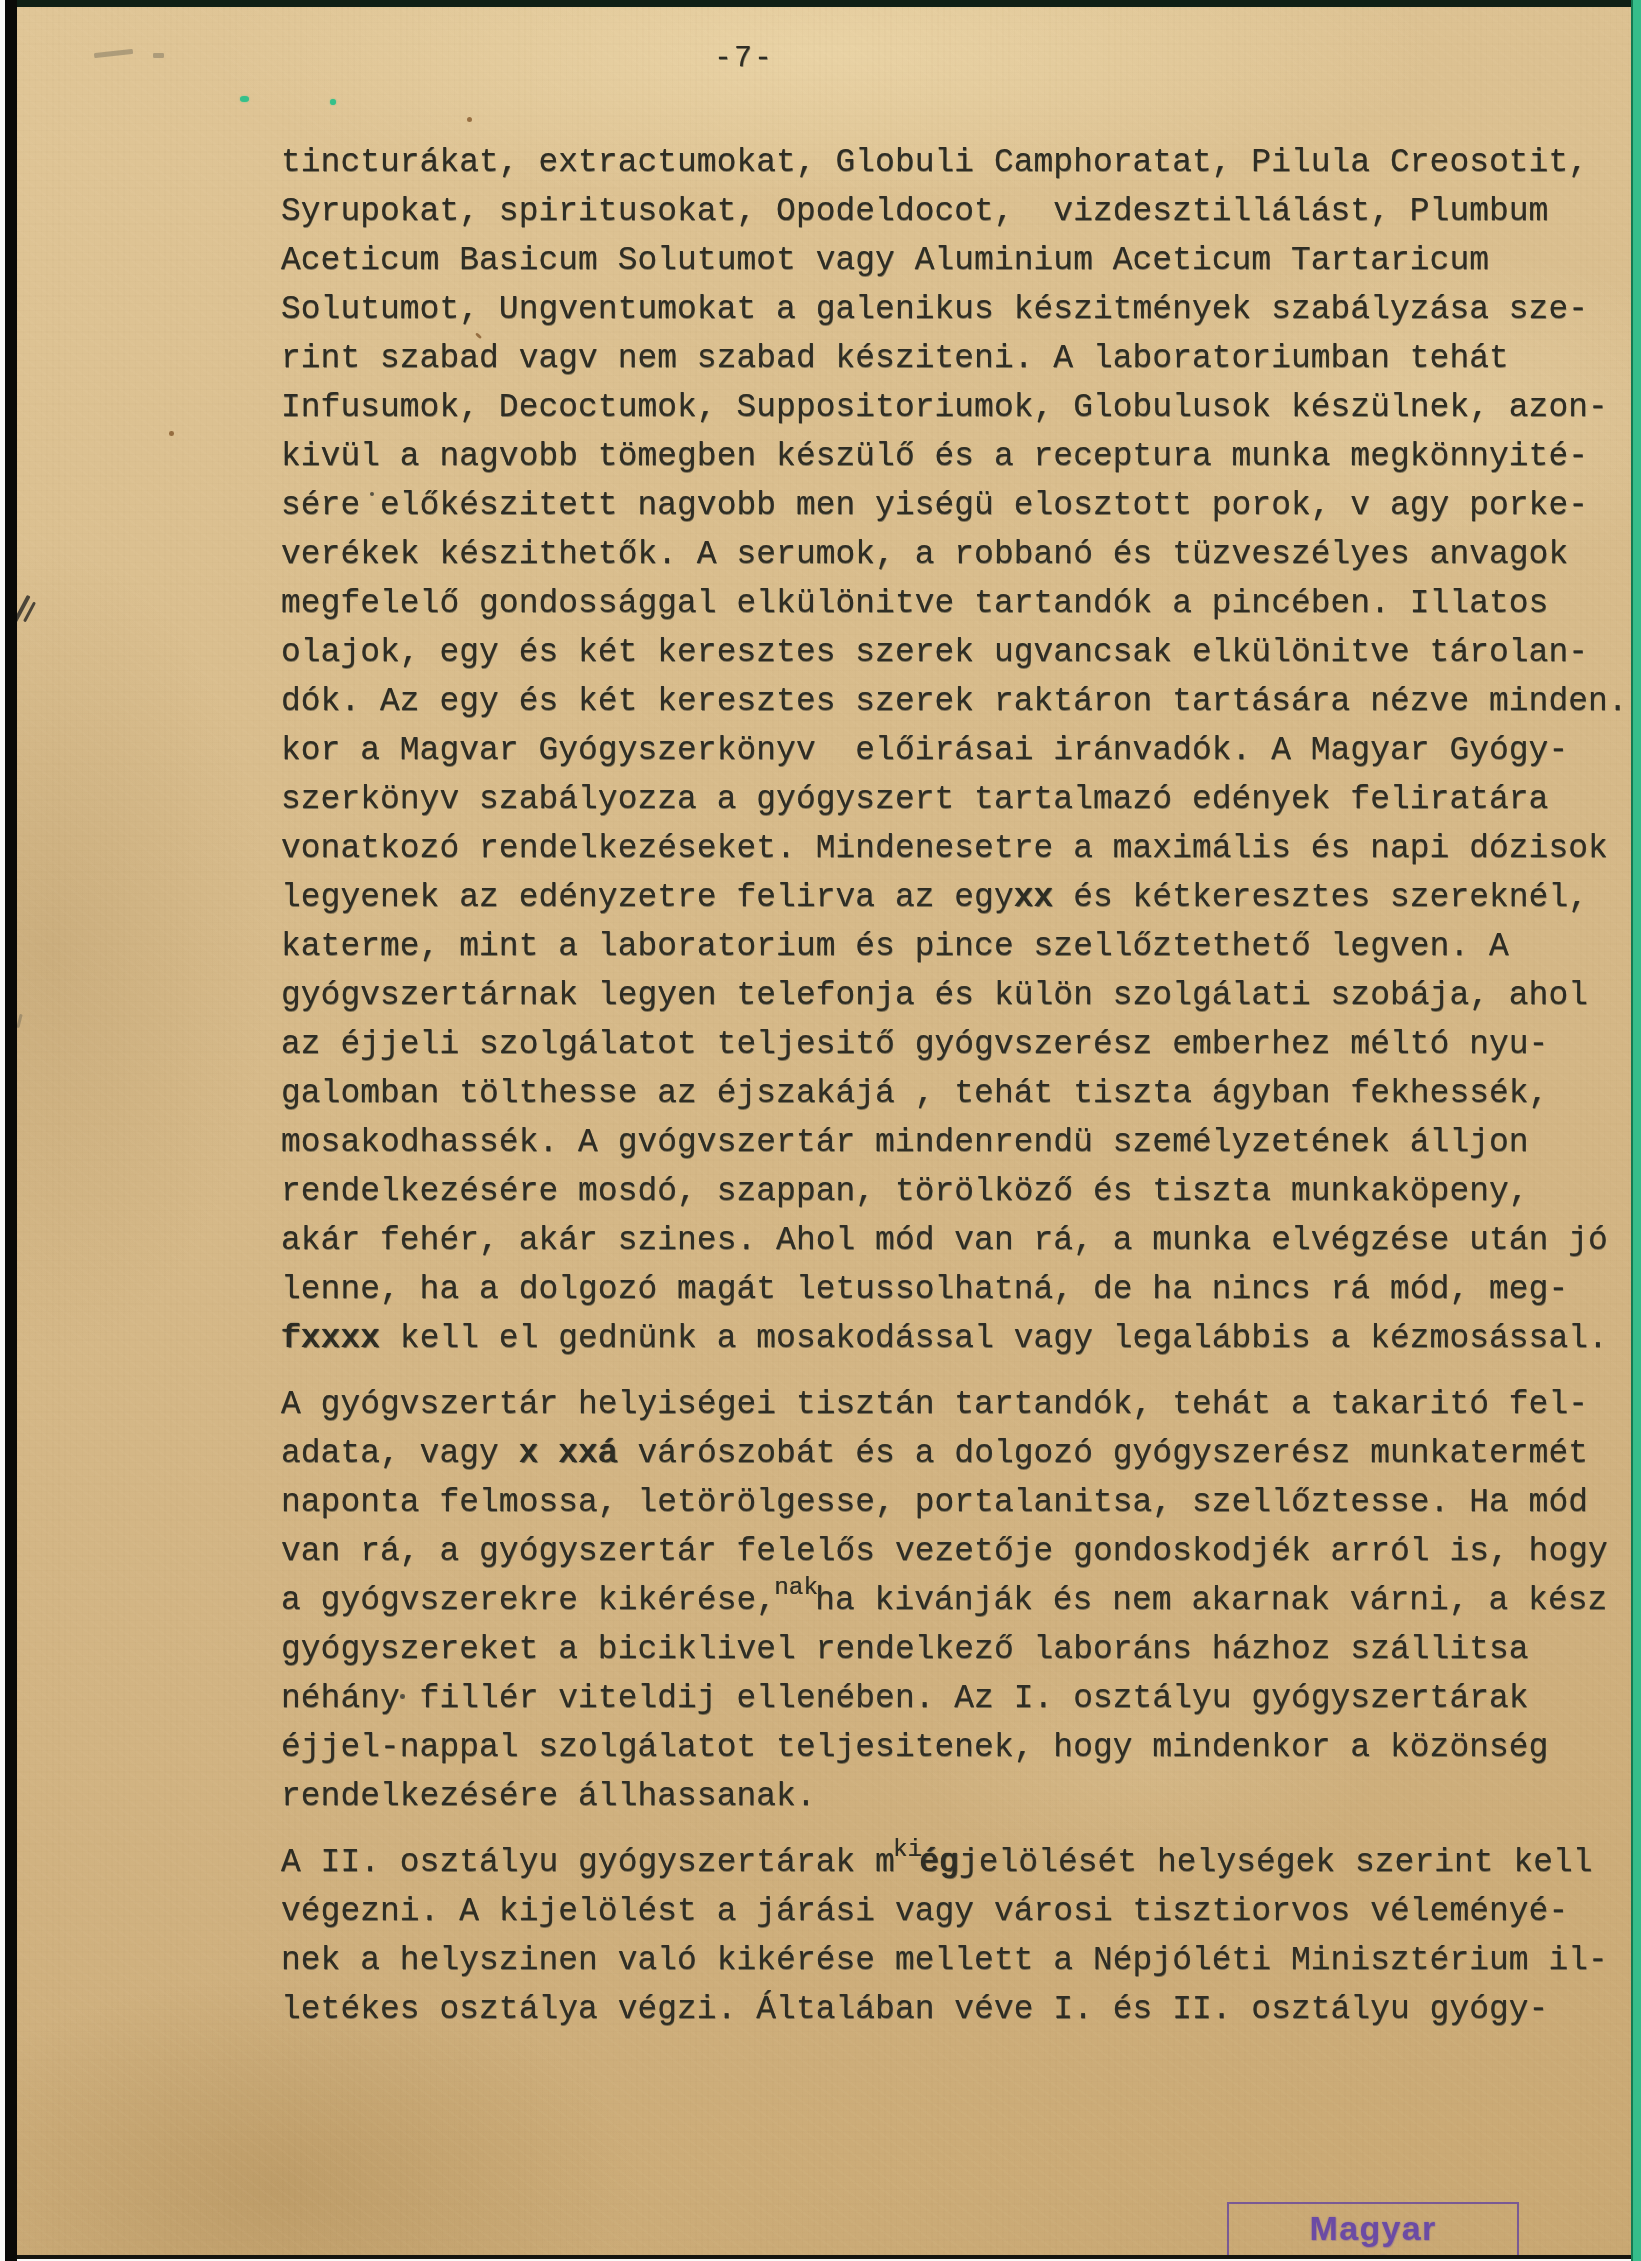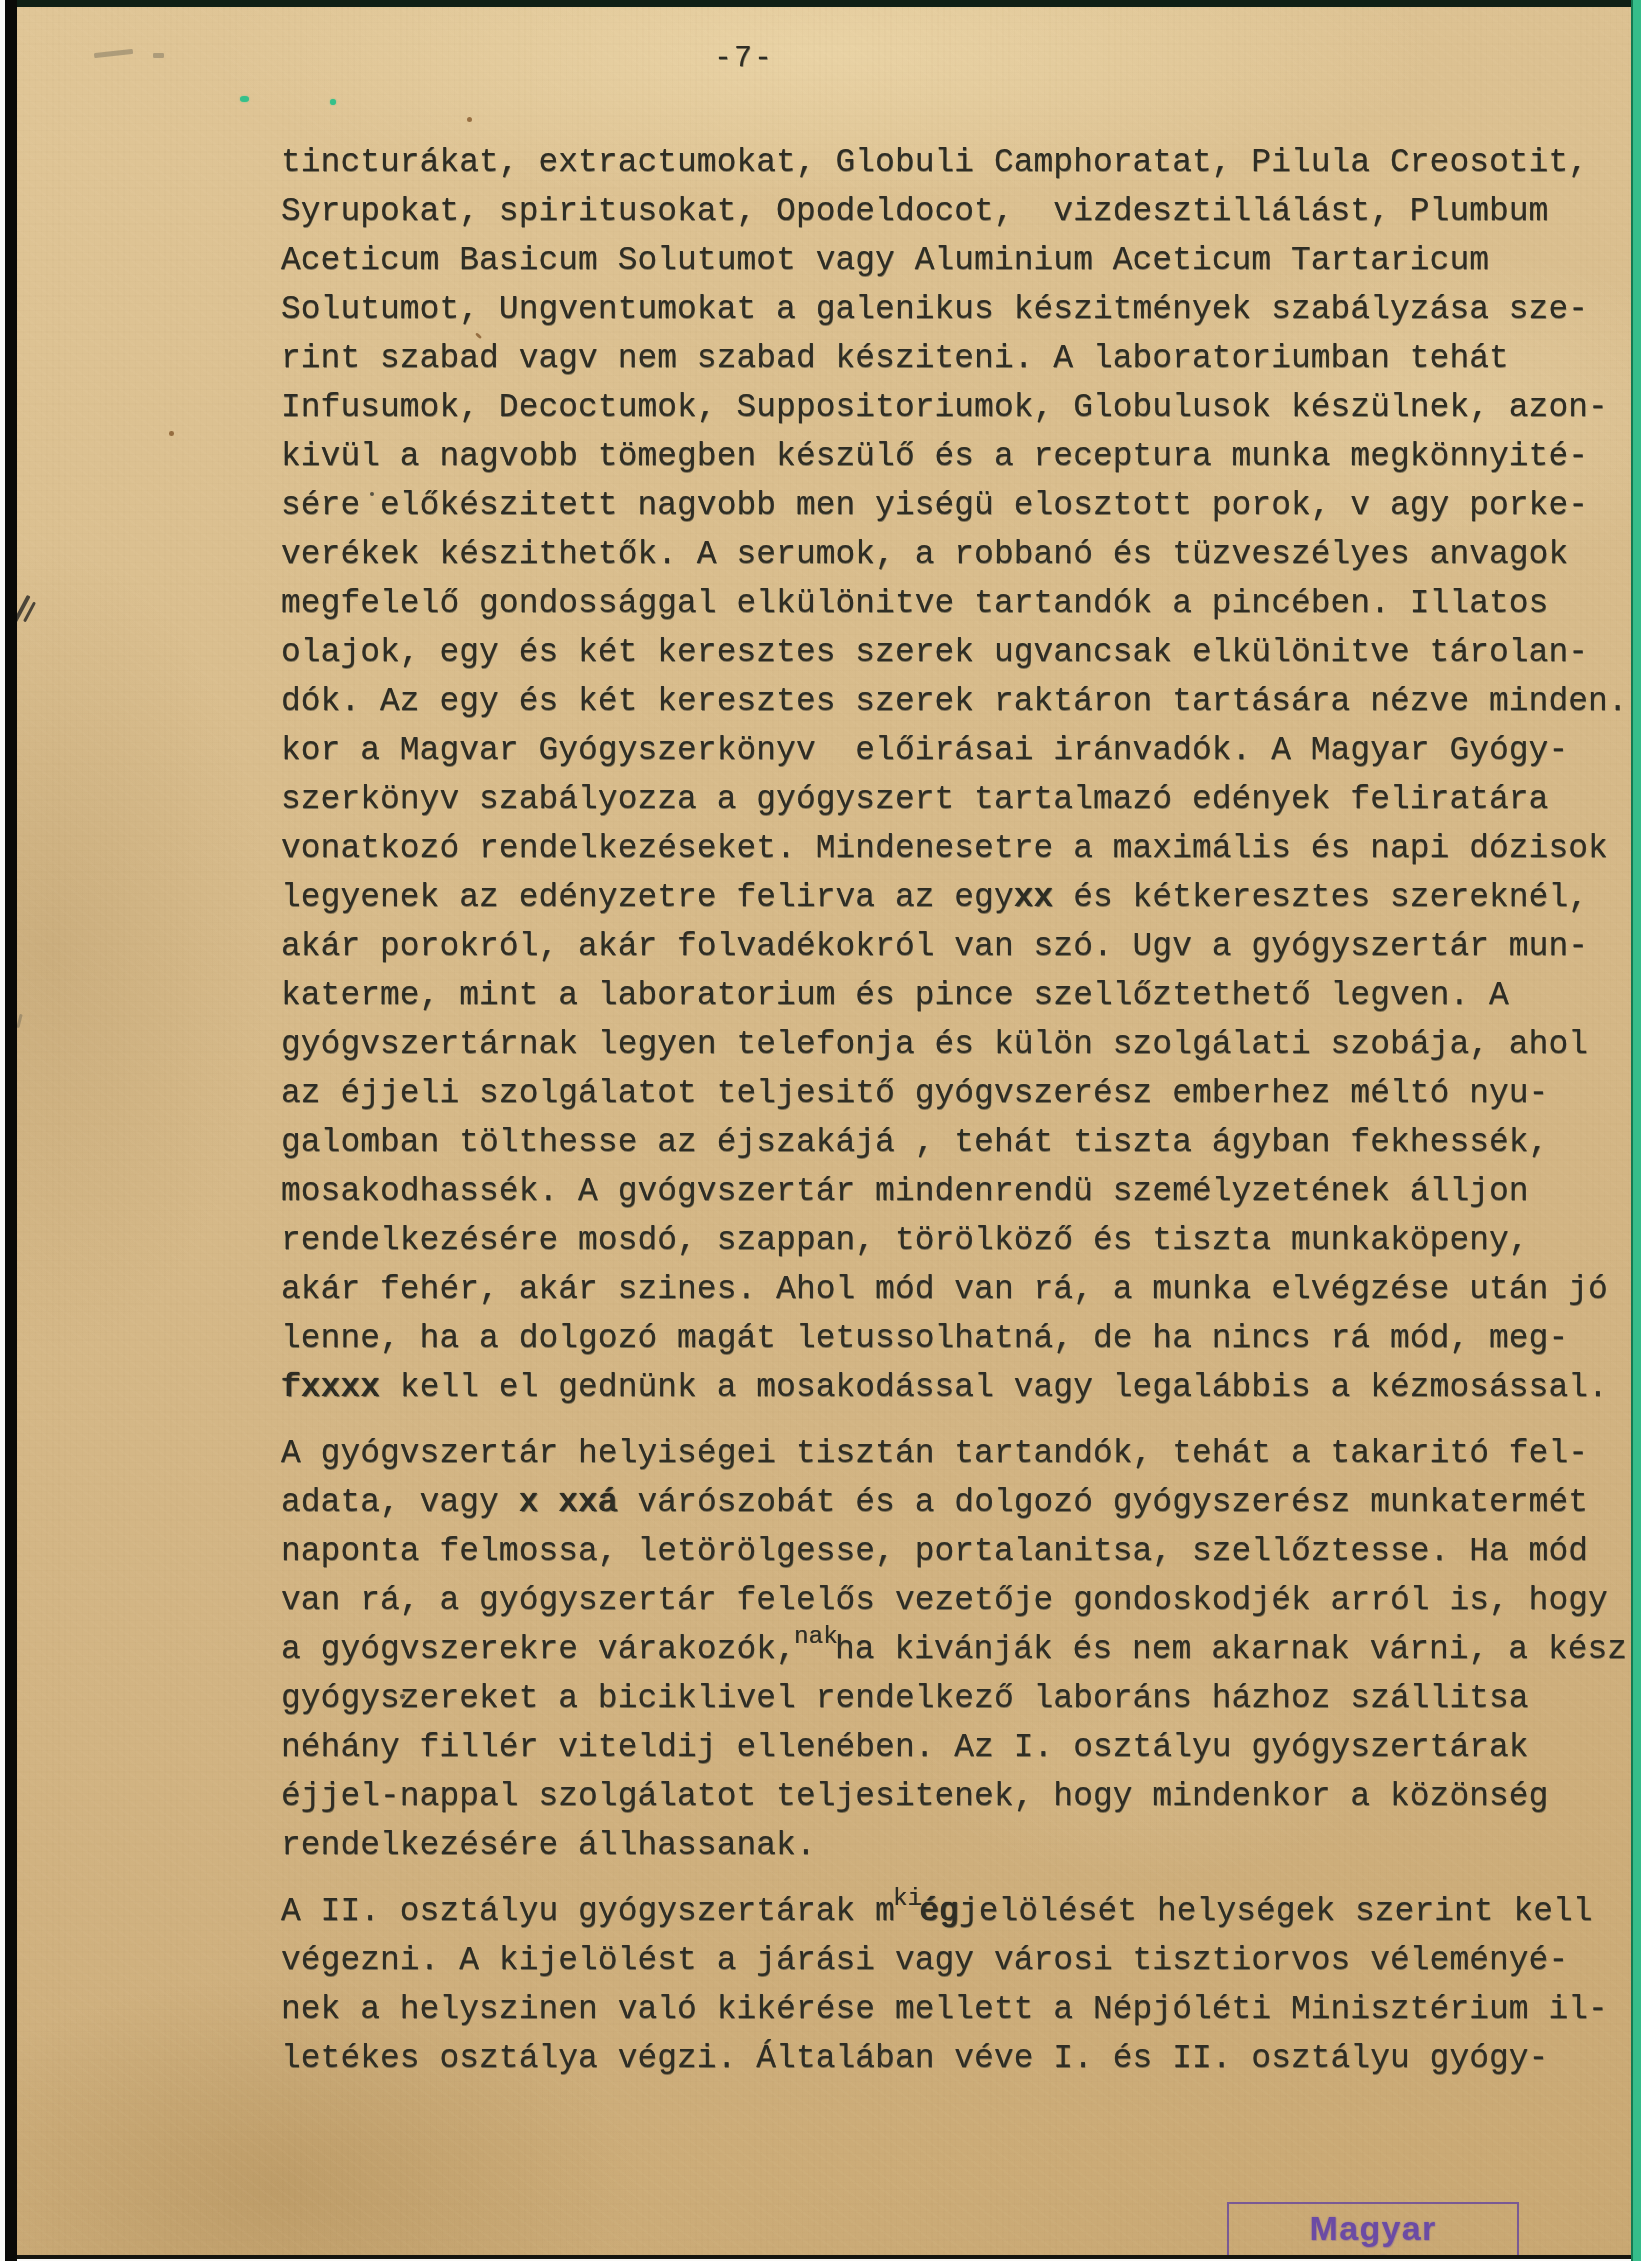--- a/index.html
+++ b/index.html
@@ -107,35 +107,34 @@
         <div class="tline"><span class="seg-n">kivül a nagvobb tömegben készülő és a receptura munka megkönnyité-</span></div>
         <div class="tline"><span class="seg-n">sére előkészitett nagvobb men yiségü elosztott porok, v agy porke-</span></div>
         <div class="tline"><span class="seg-n">verékek készithetők. A serumok, a robbanó és tüzveszélyes anvagok</span></div>
         <div class="tline"><span class="seg-n">megfelelő gondossággal elkülönitve tartandók a pincében. Illatos</span></div>
         <div class="tline"><span class="seg-n">olajok, egy és két keresztes szerek ugvancsak elkülönitve tárolan-</span></div>
         <div class="tline"><span class="seg-n">dók. Az egy és két keresztes szerek raktáron tartására nézve minden.</span></div>
         <div class="tline"><span class="seg-n">kor a Magvar Gyógyszerkönyv  előirásai iránvadók. A Magyar Gyógy-</span></div>
         <div class="tline"><span class="seg-n">szerkönyv szabályozza a gyógyszert tartalmazó edények feliratára</span></div>
         <div class="tline"><span class="seg-n">vonatkozó rendelkezéseket. Mindenesetre a maximális és napi dózisok</span></div>
         <div class="tline"><span class="seg-n">legyenek az edényzetre felirva az egy</span><span class="seg-x">xx</span><span class="seg-n"> és kétkeresztes szereknél,</span></div>
-        <div class="tline"><span class="seg-n">akár porokról, akár folvadékokról van szó. Ugv a gyógyszertár mun-</span></div>
         <div class="tline"><span class="seg-n">katerme, mint a laboratorium és pince szellőztethető legven. A</span></div>
         <div class="tline"><span class="seg-n">gyógvszertárnak legyen telefonja és külön szolgálati szobája, ahol</span></div>
         <div class="tline"><span class="seg-n">az éjjeli szolgálatot teljesitő gyógvszerész emberhez méltó nyu-</span></div>
         <div class="tline"><span class="seg-n">galomban tölthesse az éjszakájá , tehát tiszta ágyban fekhessék,</span></div>
         <div class="tline"><span class="seg-n">mosakodhassék. A gvógvszertár mindenrendü személyzetének álljon</span></div>
         <div class="tline"><span class="seg-n">rendelkezésére mosdó, szappan, törölköző és tiszta munkaköpeny,</span></div>
         <div class="tline"><span class="seg-n">akár fehér, akár szines. Ahol mód van rá, a munka elvégzése után jó</span></div>
         <div class="tline"><span class="seg-n">lenne, ha a dolgozó magát letussolhatná, de ha nincs rá mód, meg-</span></div>
         <div class="tline"><span class="seg-x">fxxxx</span><span class="seg-n"> kell el gednünk a mosakodással vagy legalábbis a kézmosással.</span></div>
         <div class="tline para"><span class="seg-n">A gyógvszertár helyiségei tisztán tartandók, tehát a takaritó fel-</span></div>
         <div class="tline"><span class="seg-n">adata, vagy </span><span class="seg-x">x xxá</span><span class="seg-n"> várószobát és a dolgozó gyógyszerész munkatermét</span></div>
         <div class="tline"><span class="seg-n">naponta felmossa, letörölgesse, portalanitsa, szellőztesse. Ha mód</span></div>
         <div class="tline"><span class="seg-n">van rá, a gyógyszertár felelős vezetője gondoskodjék arról is, hogy</span></div>
-        <div class="tline"><span class="seg-n">a gyógvszerekre várakozók,</span><span class="seg-sup">nak</span><span class="seg-n">ha kivánják és nem akarnak várni, a kész</span></div>
+        <div class="tline"><span class="seg-n">a gyógvszerekre kikérése,</span><span class="seg-sup">nak</span><span class="seg-n">ha kivánják és nem akarnak várni, a kész</span></div>
         <div class="tline"><span class="seg-n">gyógyszereket a biciklivel rendelkező laboráns házhoz szállitsa</span></div>
         <div class="tline"><span class="seg-n">néhány fillér viteldij ellenében. Az I. osztályu gyógyszertárak</span></div>
         <div class="tline"><span class="seg-n">éjjel-nappal szolgálatot teljesitenek, hogy mindenkor a közönség</span></div>
         <div class="tline"><span class="seg-n">rendelkezésére állhassanak.</span></div>
         <div class="tline para"><span class="seg-n">A II. osztályu gyógyszertárak m</span><span class="seg-sup">ki</span><span class="seg-x">ég</span><span class="seg-n">jelölését helységek szerint kell</span></div>
         <div class="tline"><span class="seg-n">végezni. A kijelölést a járási vagy városi tisztiorvos véleményé-</span></div>
         <div class="tline"><span class="seg-n">nek a helyszinen való kikérése mellett a Népjóléti Minisztérium il-</span></div>
         <div class="tline"><span class="seg-n">letékes osztálya végzi. Általában véve I. és II. osztályu gyógy-</span></div>
       </div>
 

